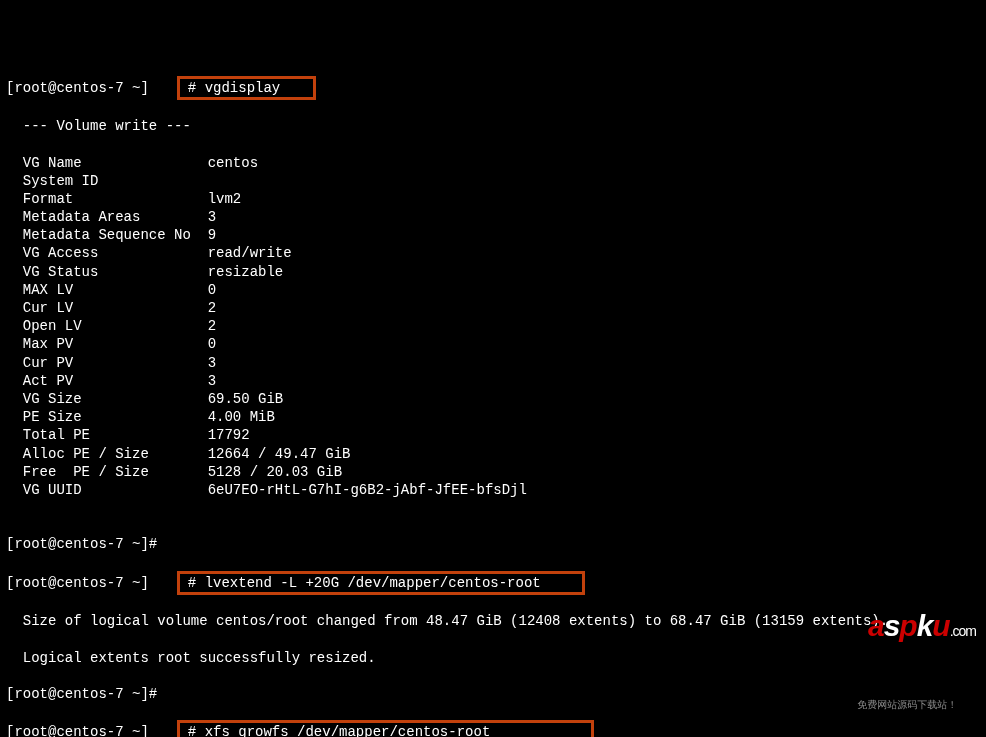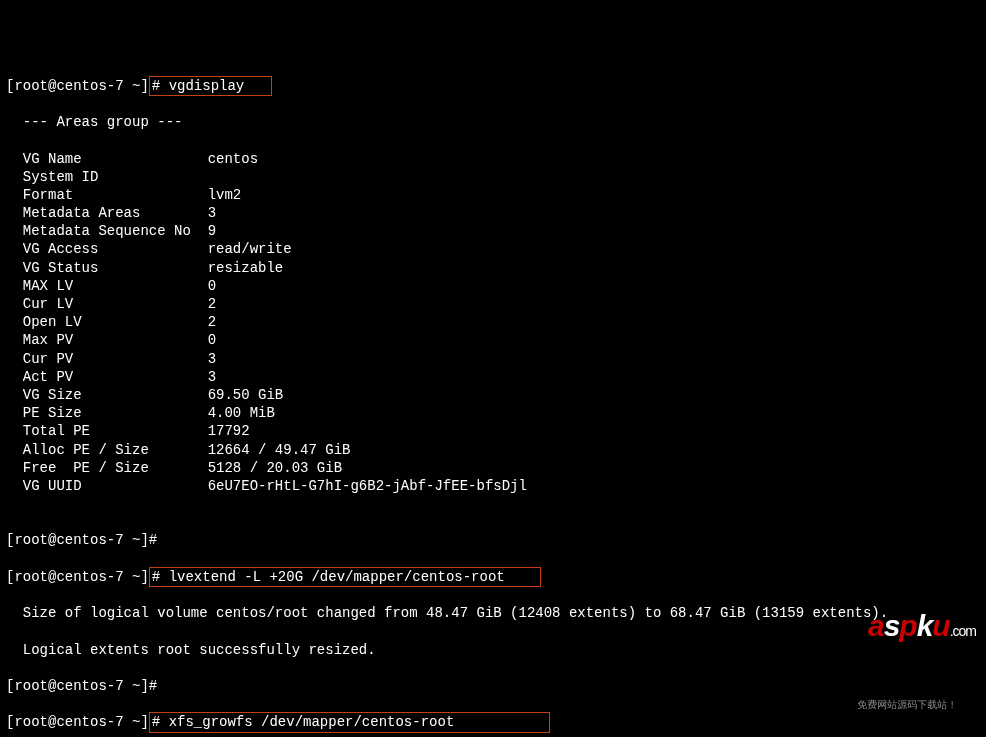--- a/index.html
+++ b/index.html
@@ -11,25 +11,26 @@
       line-height: 1.3;
       width: 986px;
       height: 737px;
       padding: 4px 6px;
       position: relative;
       overflow: hidden;
       white-space: pre;
     }
     .line { display: block; white-space: pre; }
     .highlight {
-      border: 1px solid #c2410c;
+      border: 3px solid #c2410c;
       display: inline-block;
-      padding: 0 2px;
+      padding: 0 8px;
       margin-top: -1px;
       margin-bottom: -1px;
+      margin-left: 28px;
     }
     .logo {
       position: absolute;
       bottom: 8px;
       right: 10px;
       text-align: center;
     }
     .logo-text {
       font-family: Arial, sans-serif;
       font-size: 30px;
@@ -53,21 +54,21 @@
       display: block;
       margin-top: -4px;
     }
   </style>
 </head>
 <body>
 
 
 
 <span class="line"><span>[root@centos-7 ~]</span><span class="highlight"><span># vgdisplay</span>   </span></span>
-<span class="line">  --- Areas group ---</span>
+<span class="line">  --- Volume write ---</span>
 <div id="vg-table"><span class="line">  VG Name               centos</span><span class="line">  System ID             </span><span class="line">  Format                lvm2</span><span class="line">  Metadata Areas        3</span><span class="line">  Metadata Sequence No  9</span><span class="line">  VG Access             read/write</span><span class="line">  VG Status             resizable</span><span class="line">  MAX LV                0</span><span class="line">  Cur LV                2</span><span class="line">  Open LV               2</span><span class="line">  Max PV                0</span><span class="line">  Cur PV                3</span><span class="line">  Act PV                3</span><span class="line">  VG Size               69.50 GiB</span><span class="line">  PE Size               4.00 MiB</span><span class="line">  Total PE              17792</span><span class="line">  Alloc PE / Size       12664 / 49.47 GiB</span><span class="line">  Free  PE / Size       5128 / 20.03 GiB</span><span class="line">  VG UUID               6eU7EO-rHtL-G7hI-g6B2-jAbf-JfEE-bfsDjl</span></div>
 <span class="line"></span>
 <span class="line"><span>[root@centos-7 ~]</span><span>#</span></span>
 <span class="line"><span>[root@centos-7 ~]</span><span class="highlight"><span># lvextend -L +20G /dev/mapper/centos-root</span>    </span></span>
 <span class="line">  Size of logical volume centos/root changed from 48.47 GiB (12408 extents) to 68.47 GiB (13159 extents).</span>
 <span class="line">  Logical extents root successfully resized.</span>
 <span class="line"><span>[root@centos-7 ~]</span><span>#</span></span>
 <span class="line"><span>[root@centos-7 ~]</span><span class="highlight"><span># xfs_growfs /dev/mapper/centos-root</span>           </span></span>
 
 

